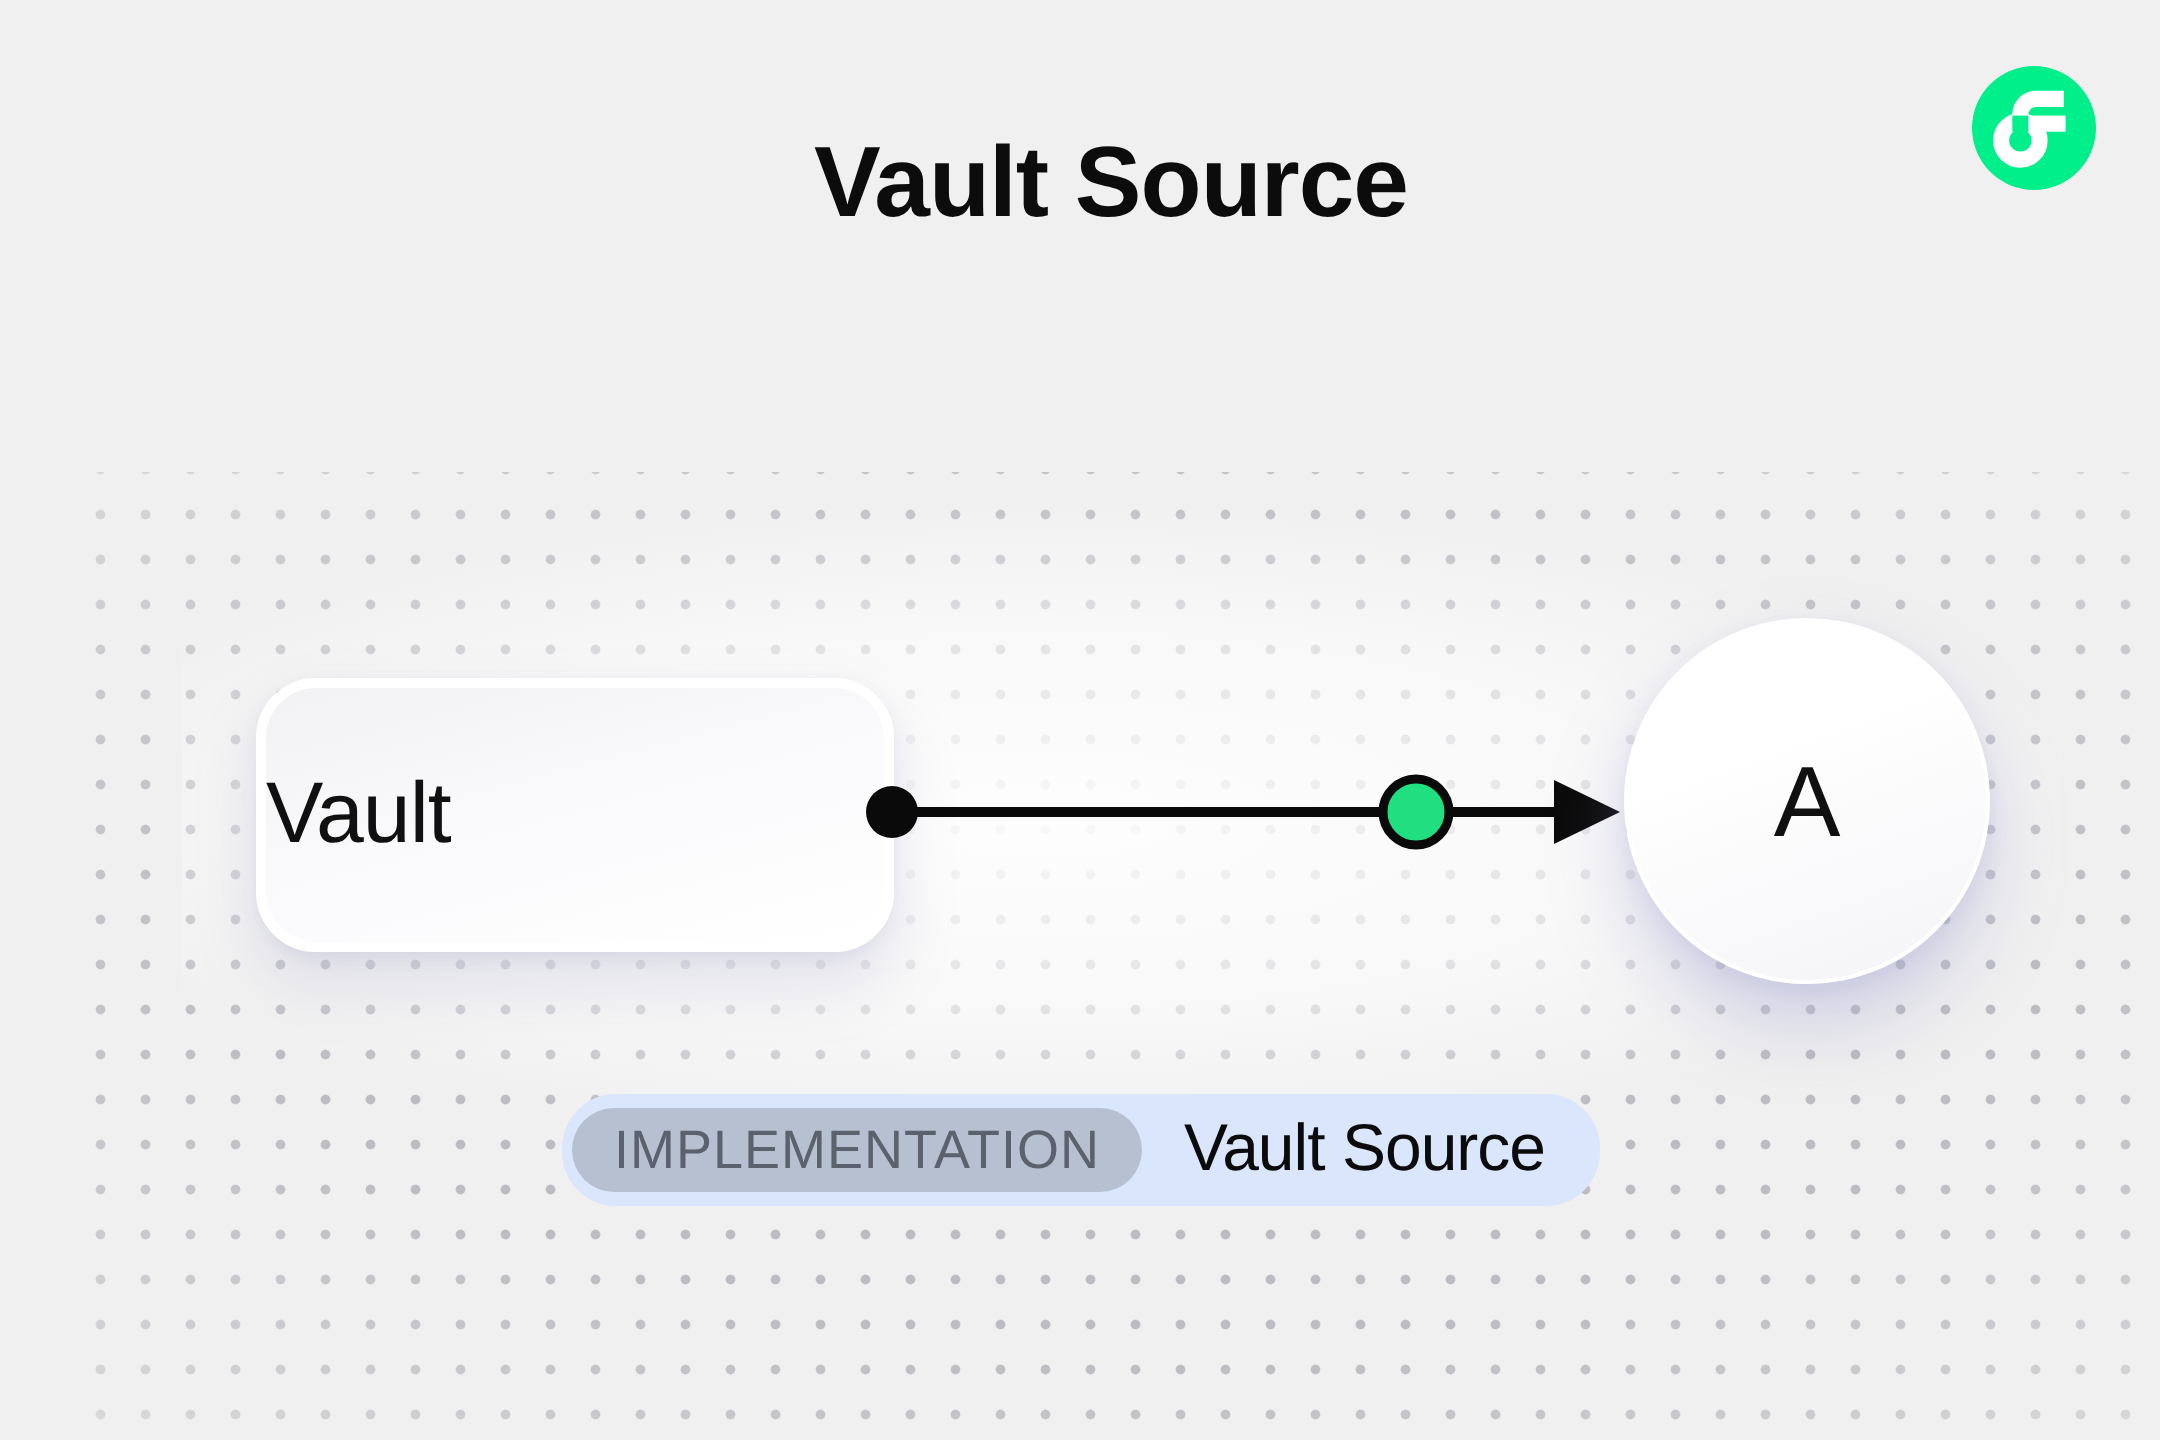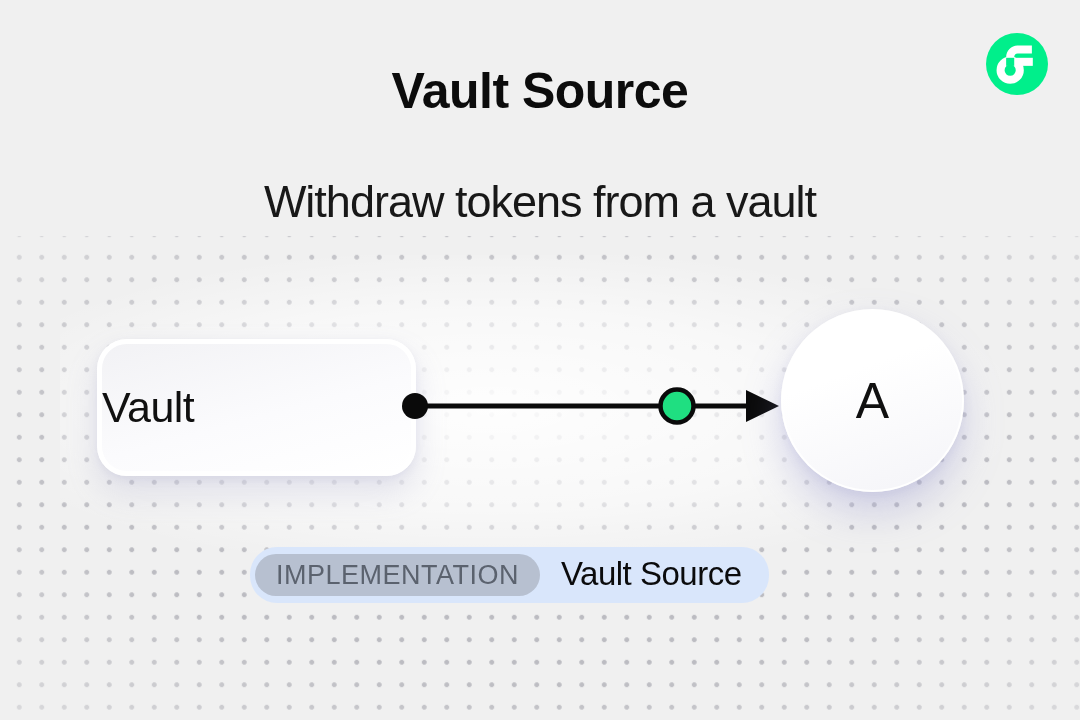--- a/index.html
+++ b/index.html
@@ -4,21 +4,21 @@
 <style>
   html, body { margin: 0; padding: 0; }
   body {
     width: 1080px; height: 720px;
     background: #f0f0f0;
     font-family: "Liberation Sans", sans-serif;
     position: relative;
     overflow: hidden;
     color: #0d0d0d;
   }
-  .card { position: absolute; inset: 0; }
+  .card { position: absolute; inset: 0; margin-left: 31px; }
 
   
   .dots {
     position: absolute; left: 0; top: 236px; width: 1080px; height: 474px;
     background-image: radial-gradient(circle, #b6b6bc 2.1px, rgba(182,182,188,0) 2.7px);
     background-size: 22.5px 22.5px;
     background-position: 8px 10px;
     -webkit-mask-image: radial-gradient(ellipse 92% 95% at 50% 50%, rgba(0,0,0,.9) 45%, rgba(0,0,0,.35) 78%, transparent 100%);
     mask-image: radial-gradient(ellipse 92% 95% at 50% 50%, rgba(0,0,0,.9) 45%, rgba(0,0,0,.35) 78%, transparent 100%);
   }
@@ -100,21 +100,20 @@
 
   <svg class="flow-logo" viewBox="0 0 100 100" aria-hidden="true">
     <circle cx="50" cy="50" r="50" fill="#00EF8B"></circle>
     <circle cx="39" cy="60" r="15.5" fill="none" stroke="#ffffff" stroke-width="13"></circle>
     <path d="M 74 26.5 L 51 26.5 A 12.5 12.5 0 0 0 39 39 L 39 45" fill="none" stroke="#ffffff" stroke-width="13"></path>
     <rect x="45.5" y="40" width="30" height="13" fill="#ffffff"></rect>
     <rect x="32.5" y="40" width="13" height="13" fill="#00EF8B"></rect>
   </svg>
 
   <div class="title">Vault Source</div>
-  <div class="subtitle">Withdraw tokens from a vault</div>
 
   <div class="vault-node">
     <span>Vault</span>
   </div>
 
   <svg class="edge-svg" viewBox="0 0 395 64" aria-hidden="true">
     <defs>
       <linearGradient id="greenFade" x1="0" y1="0" x2="1" y2="0">
         <stop offset="0" stop-color="#0a0a0a"></stop>
         <stop offset="1" stop-color="#00c976"></stop>

